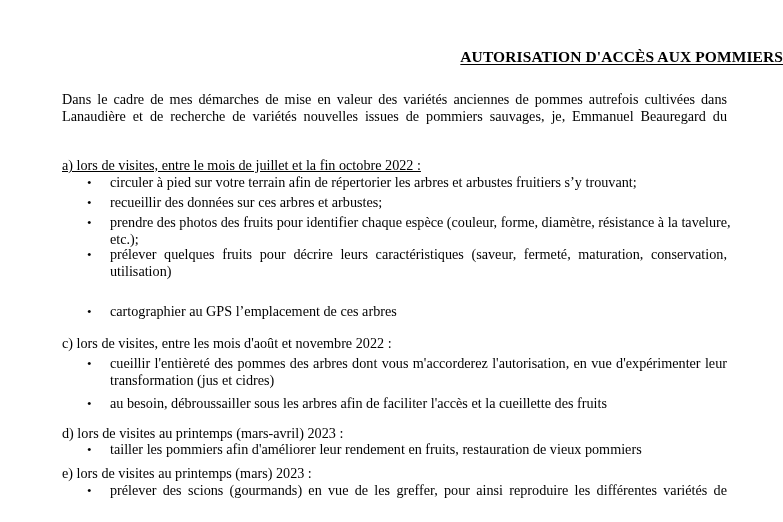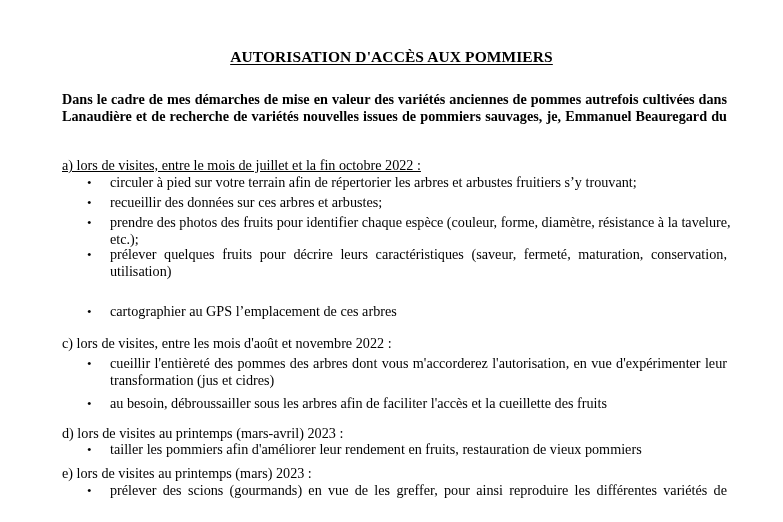--- a/index.html
+++ b/index.html
@@ -21,42 +21,41 @@
       left: 0;
       top: 0;
       width: 783px;
       height: 522px;
     }
     .title {
       position: absolute;
       left: 0;
       top: 48px;
       width: 783px;
-      text-align: center;
+      text-align: right;
       font-weight: bold;
       font-size: 15.5px;
       text-decoration: underline;
       text-underline-offset: 2px;
       letter-spacing: 0.1px;
     }
     .intro {
       position: absolute;
       left: 62px;
       top: 91px;
       width: 665px;
       text-align: justify;
       line-height: 17px;
     }
     .intro-line {
       display: block;
       text-align: justify;
       text-align-last: justify;
       height: 17px;
       white-space: nowrap;
-      font-weight: bold;
     }
     .intro-line.last {
       text-align-last: left;
     }
     .section-heading {
       position: absolute;
       left: 62px;
       line-height: 17px;
     }
     .bullet {

